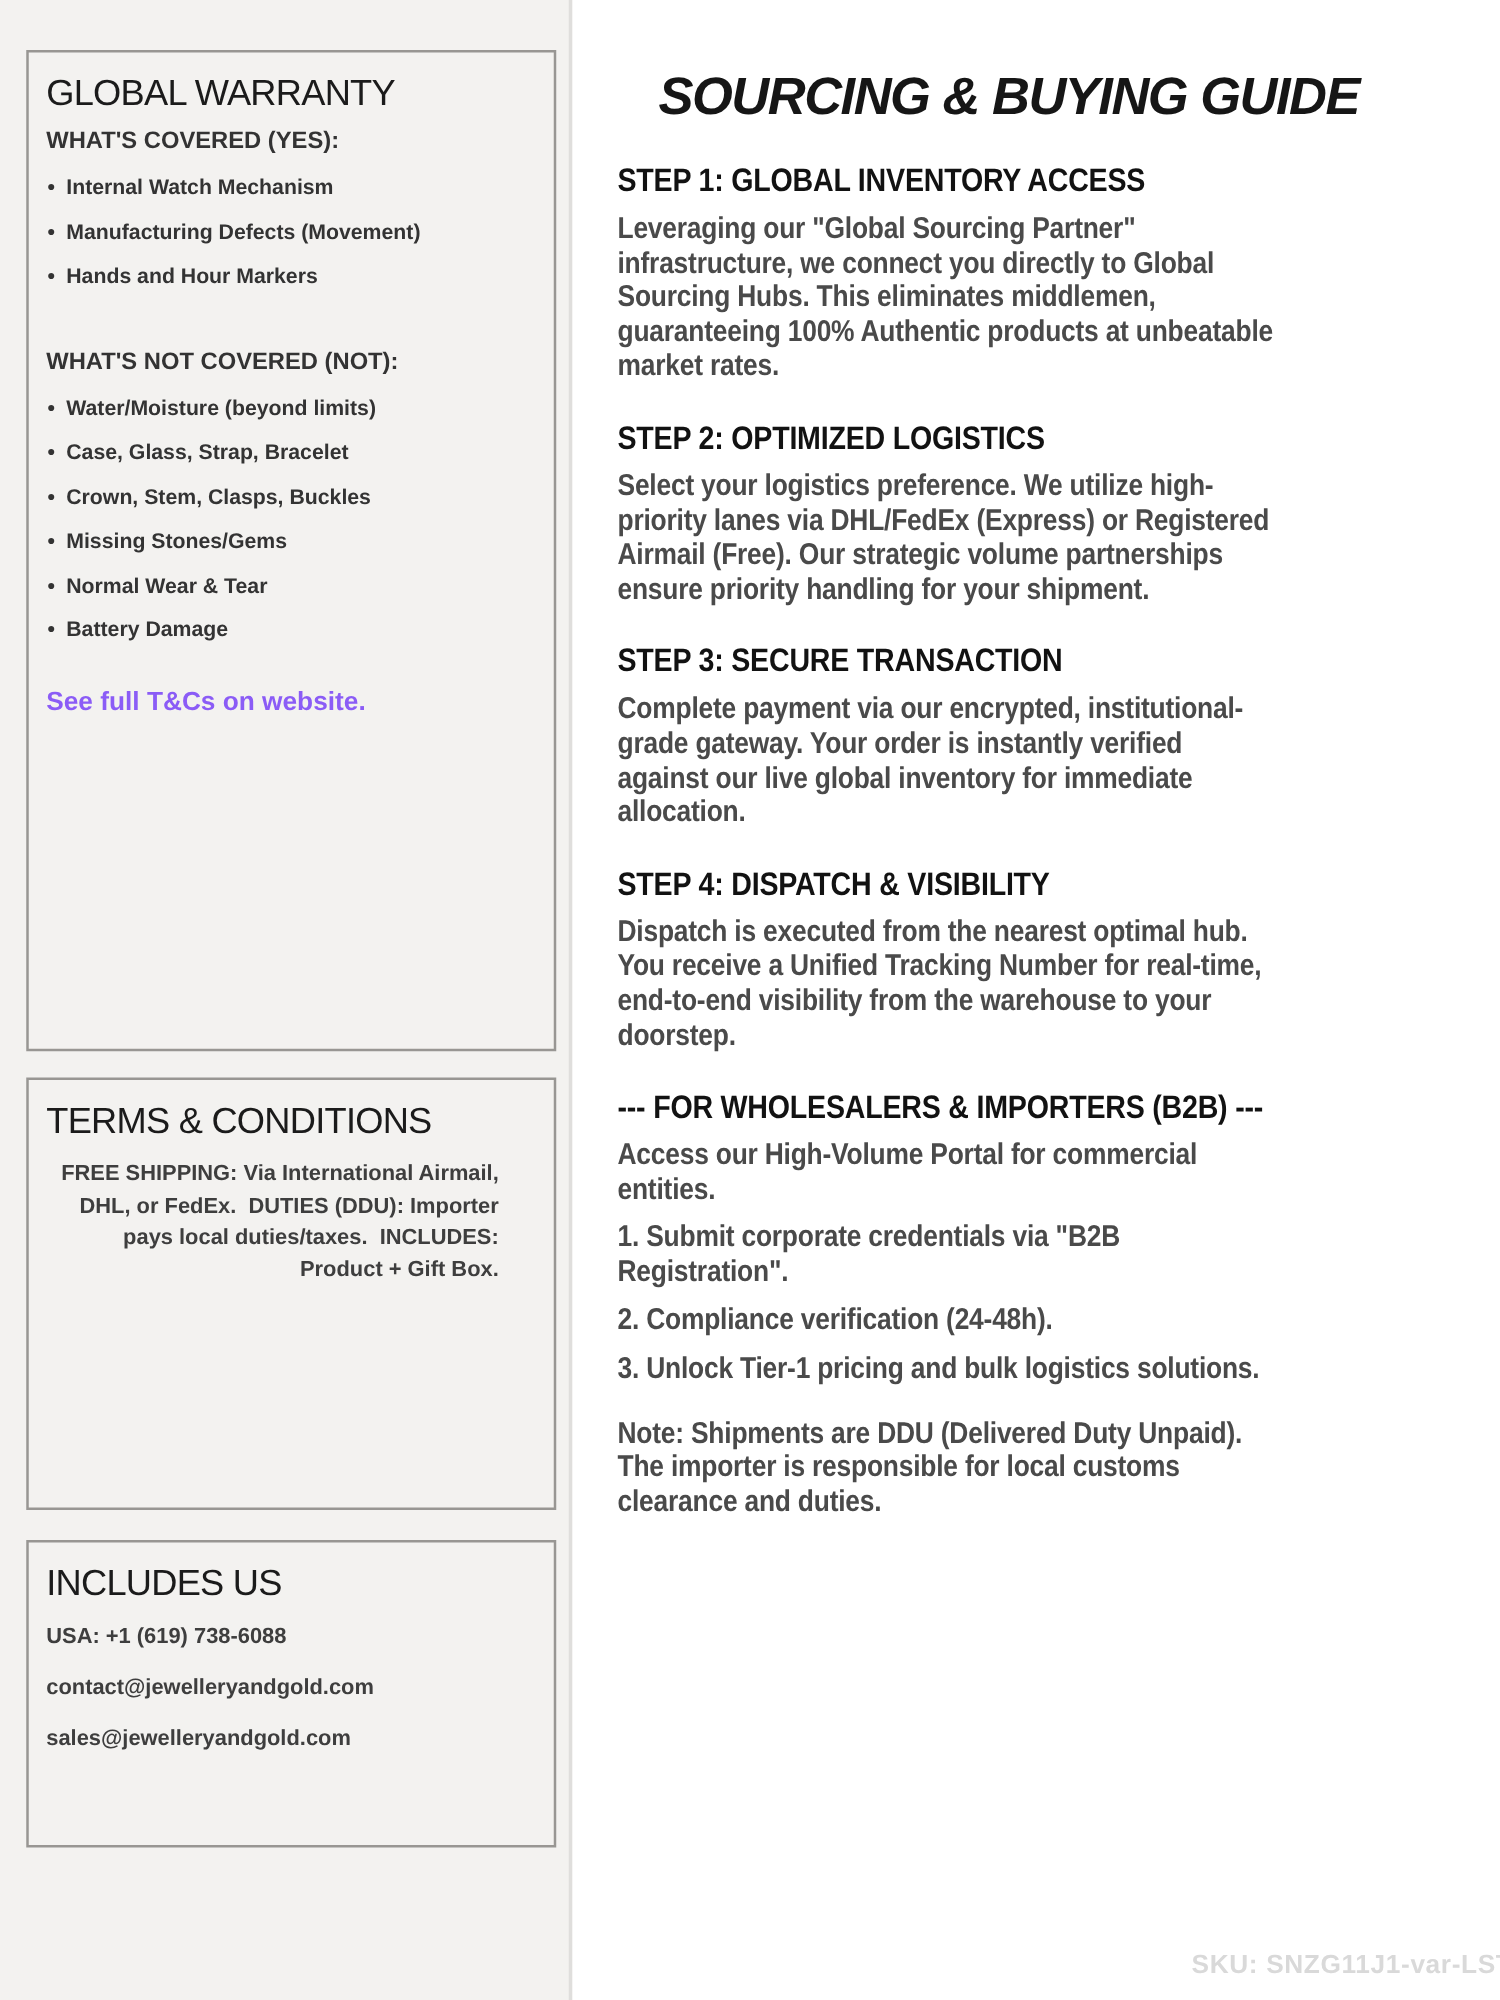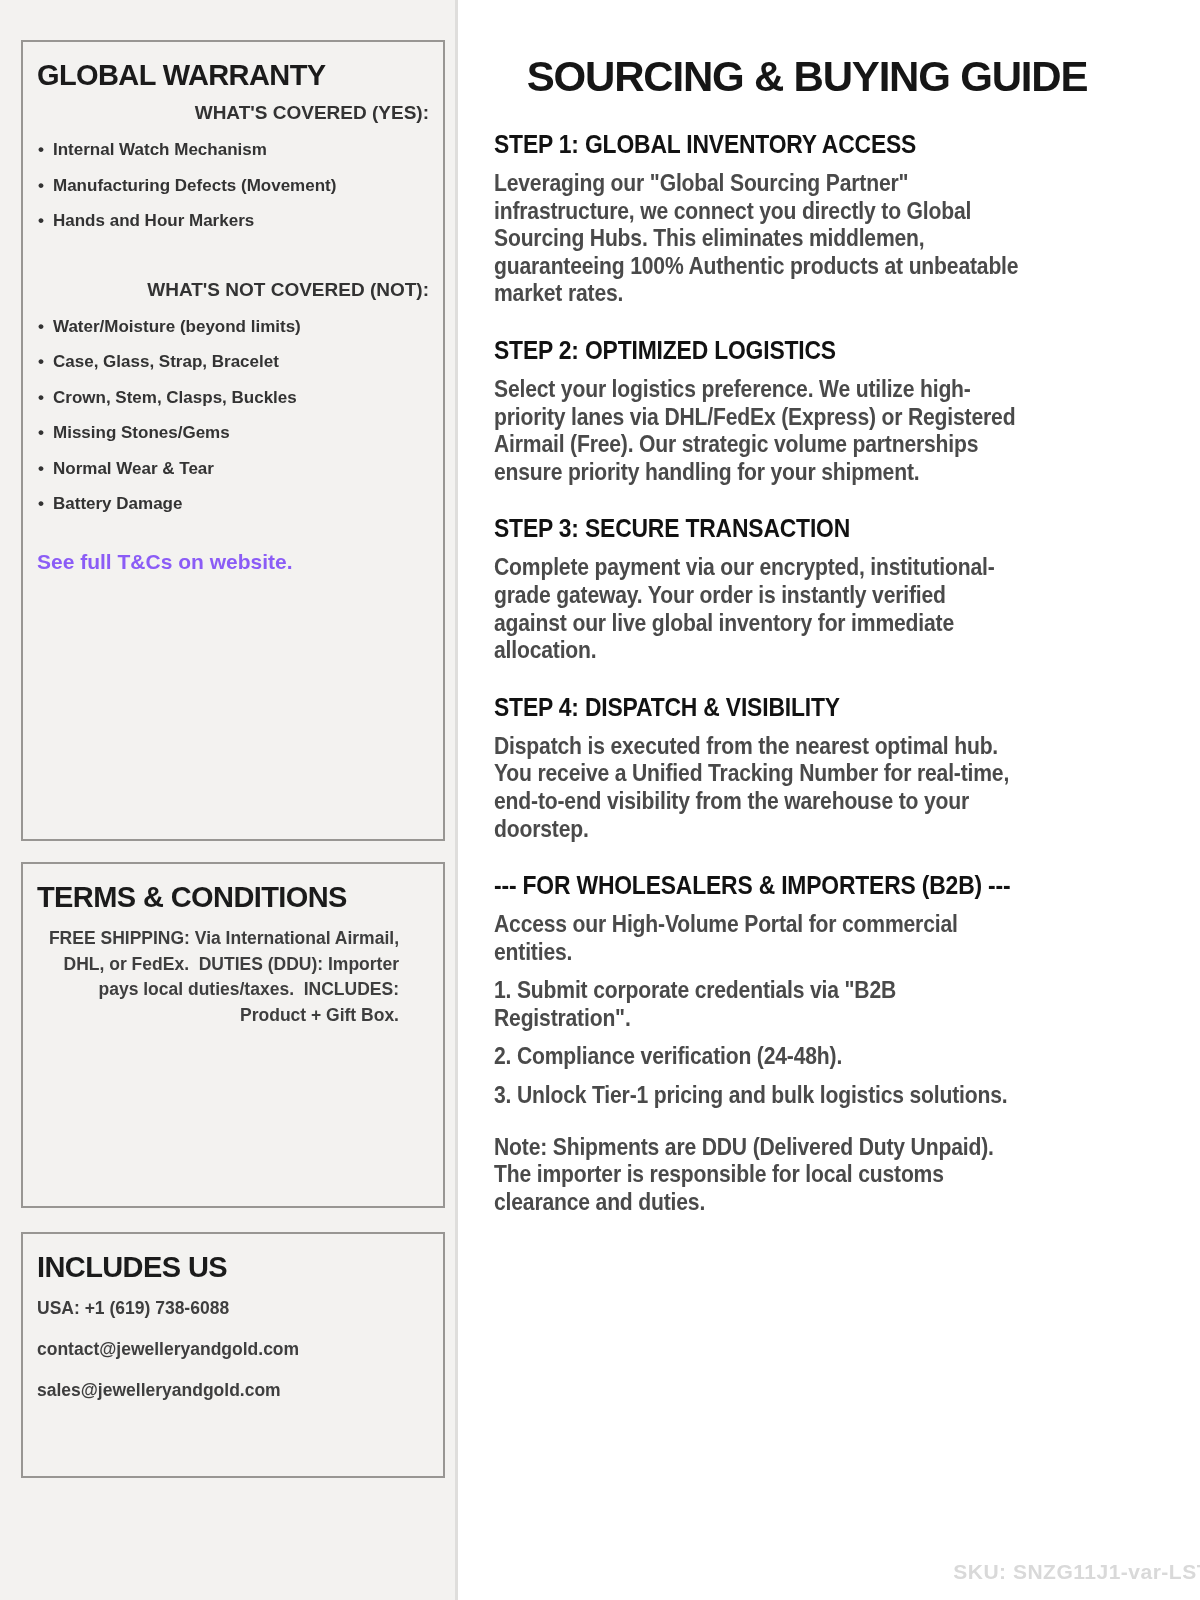--- a/index.html
+++ b/index.html
@@ -21,25 +21,25 @@
   .panel {
     border: 2px solid #989693;
     background: #f3f2f0;
     padding: 17px 14px 0 14px;
   }
   .panel-warranty { height: 801px; margin-bottom: 21px; }
   .panel-terms    { height: 346px; margin-bottom: 24px; }
   .panel-contact  { height: 246px; }
 
   .panel-title {
-    margin: 0; font-size: 29px; font-weight: bold;
+    margin: 0; font-size: 29px; font-weight: normal;
     color: #1b1b1b; letter-spacing: -0.6px;
   }
   .sub-heading {
-    margin: 10px 0 0 0; font-size: 19px; font-weight: bold; color: #333333; text-align: right;
+    margin: 10px 0 0 0; font-size: 19px; font-weight: bold; color: #333333;
   }
   .sub-heading.second { margin-top: 48px; }
   .bullet-list { list-style: none; margin: 4px 0 0 0; padding: 0; }
   .bullet-list li {
     position: relative; padding-left: 16px; margin-top: 16px;
     font-size: 17px; font-weight: bold; color: #333333; line-height: 1.15;
   }
   .bullet-list li::before { content: "•"; position: absolute; left: 1px; }
   .footnote { margin: 36px 0 0 0; font-size: 21px; font-weight: bold; color: #8b5cf6; }
 
@@ -53,21 +53,21 @@
   }
   .contact-line.first { margin-top: 14px; }
 
   
   .main {
     flex: 1; position: relative; background: #ffffff;
     padding: 53px 60px 0 36px;
   }
   .main-title {
     margin: 0 20px 0 0; text-align: center;
-    font-size: 42px; font-weight: bold; color: #161616; letter-spacing: -1.2px;
+    font-size: 42px; font-weight: bold; color: #161616; letter-spacing: -1.2px; font-style: italic;
   }
   
   .guide { transform: scaleX(0.88); transform-origin: 0 0; width: 113.6%; }
   .step-heading {
     margin: 28px 0 9px 0; font-size: 26px; font-weight: bold;
     color: #121212; letter-spacing: -0.2px;
   }
   .step-body, .b2b-par {
     margin: 0; max-width: 600px;
     font-size: 24px; font-weight: bold; color: #4a4a4a;

